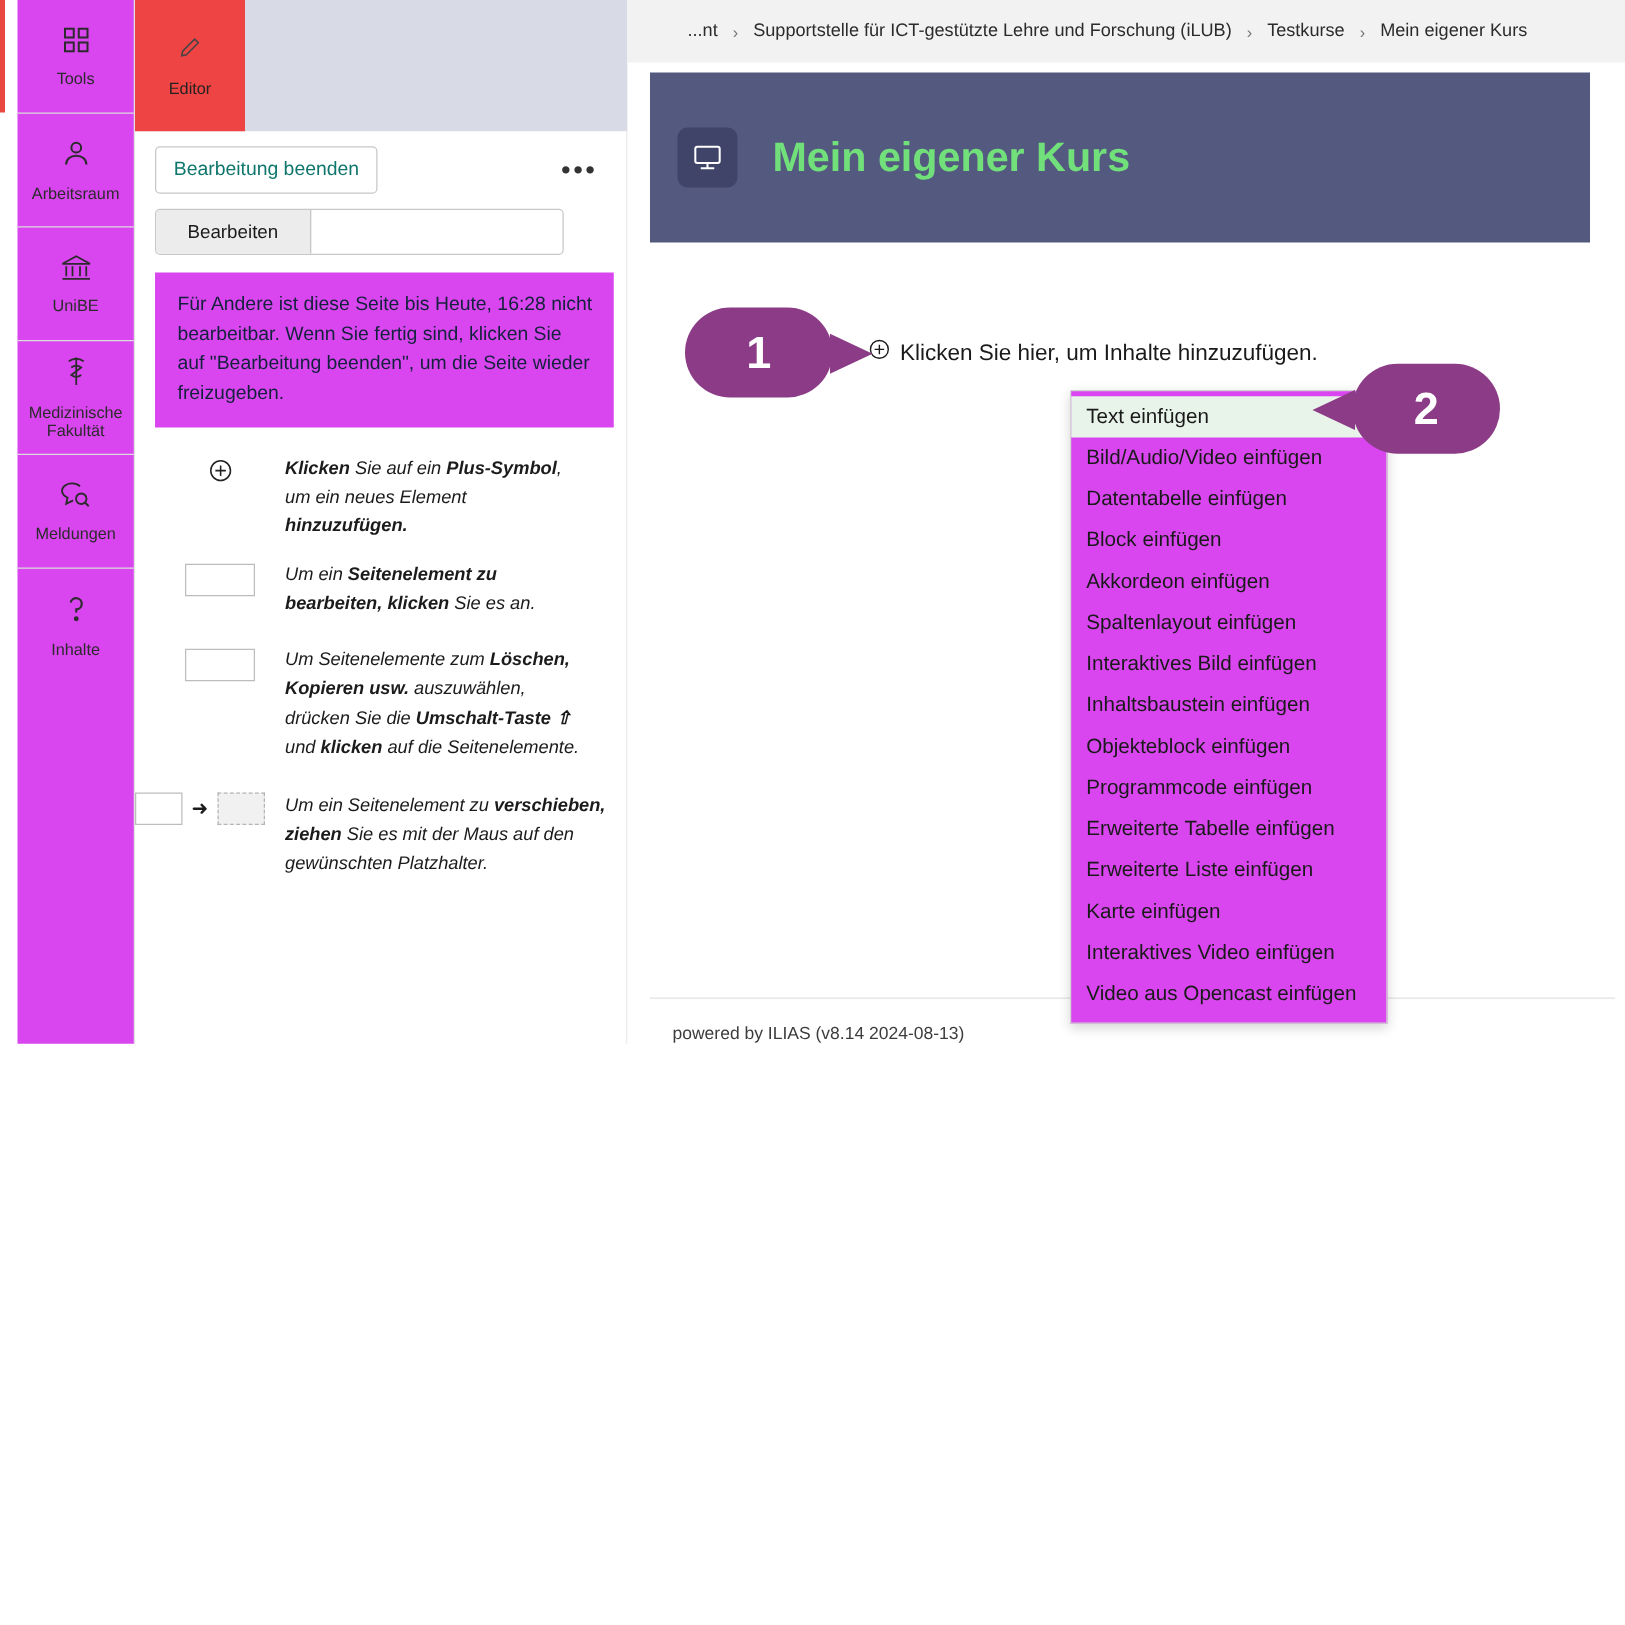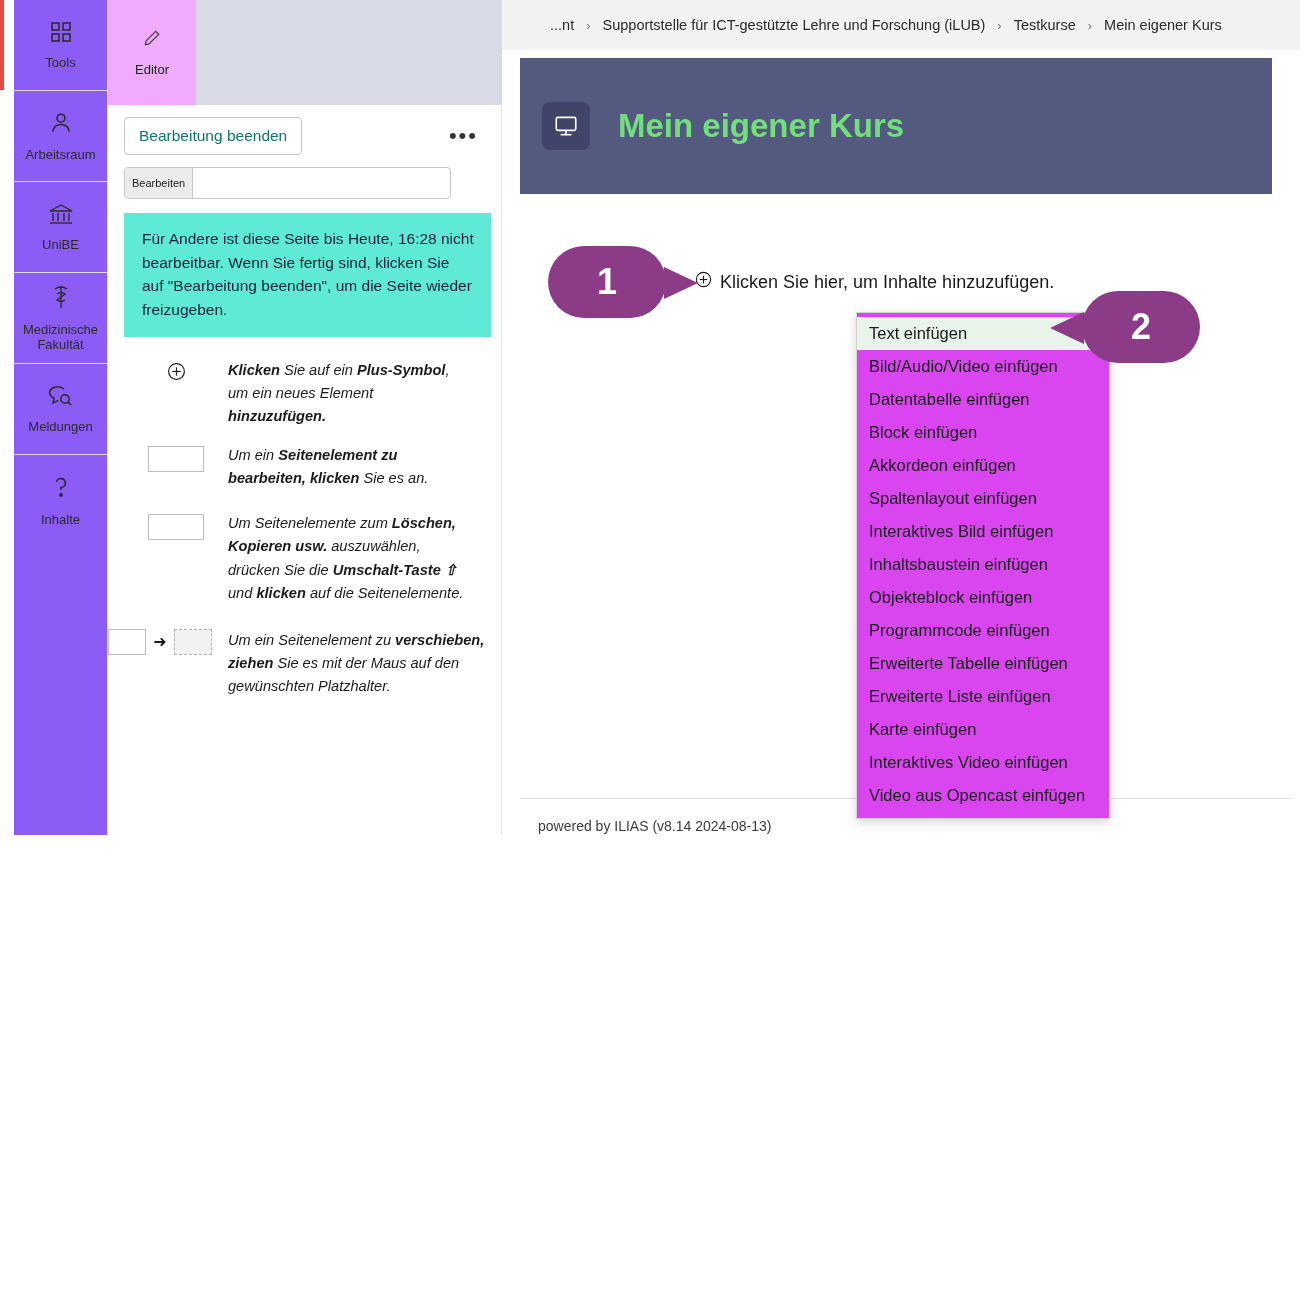--- a/index.html
+++ b/index.html
@@ -10,21 +10,21 @@
     font-family: "Liberation Sans", sans-serif;
     color: #1a1a1a;
     overflow: hidden;
   }
 
   #screen { position: relative; width: 1300px; height: 1300px; background:#fff; }
 
   
   .rail {
     position: absolute; left: 14px; top: 0; width: 94px; height: 835px;
-    background: #8b5cf6;
+    background: #d946ef;
     border-right: 1px solid #e2e2e2;
   }
   .rail-item {
     position: relative;
     height: 91px;
     display: flex; flex-direction: column;
     align-items: center; justify-content: center;
     gap: 7px;
     border-bottom: 1px solid #dcdcdc;
     font-size: 13px; color: #2b2b2b; text-align: center; line-height: 1.2;
@@ -39,21 +39,21 @@
   .editor-panel {
     position: absolute; left: 108px; top: 0; width: 394px; height: 835px;
     background: #ffffff; border-right: 1px solid #e6e6e6;
   }
   .editor-tabbar {
     position: absolute; left: 0; top: 0; width: 394px; height: 105px;
     background: #d8dae6;
   }
   .editor-tab {
     position: absolute; left: 0; top: 0; width: 88px; height: 105px;
-    background: #f0abfc;
+    background: #ef4444;
     display: flex; flex-direction: column; align-items: center; justify-content: center;
     gap: 9px;
     font-size: 13px; color: #222;
   }
   .editor-tab .pen { font-size: 19px; color: #444; }
 
   .panel-body { position: absolute; left: 0; top: 105px; width: 394px; }
 
   .btn-row { display:flex; align-items:center; justify-content:space-between; padding: 12px 20px 0 16px; }
   .btn {
@@ -61,27 +61,27 @@
     padding: 9px 14px; font-size: 15.5px; color:#0f766e; cursor: pointer;
     font-family: "Liberation Sans", sans-serif;
   }
   .kebab { font-size: 22px; letter-spacing: 2px; color:#333; cursor:pointer; padding: 0 4px;}
 
   .seg {
     display:flex; margin: 12px 16px 0 16px;
     border: 1px solid #c7c7c7; border-radius: 4px; overflow: hidden; width: 327px;
   }
   .seg div {
-    padding: 9px 7px; font-size: 11px; cursor: pointer; background:#fff;
+    padding: 9px 25px; font-size: 15px; cursor: pointer; background:#fff;
   }
   .seg div.sel { background:#ececec; border-right: 1px solid #c7c7c7; }
 
   .notice {
     margin: 14px 16px 0 16px; width: 367px;
-    background: #5eead4; color:#14213d;
+    background: #d946ef; color:#14213d;
     padding: 14px 16px 16px 18px;
     font-size: 15.5px; line-height: 1.52;
   }
 
   .help-list { margin: 22px 0 0 0; padding: 0; }
   .help-row { display:flex; align-items:flex-start; padding: 0 32px 0 16px; margin-bottom: 16px; }
   .help-icon { width: 104px; flex: 0 0 104px; display:flex; align-items:flex-start; justify-content:center; padding-top: 2px;}
   .box-ph { width: 56px; height: 26px; border: 1px solid #bdbdbd; background:#fff; }
   .help-text { font-size: 14.6px; line-height: 1.58; font-style: italic; color:#1b1b1b; }
   .help-text b { font-weight: bold; font-style: italic; }

